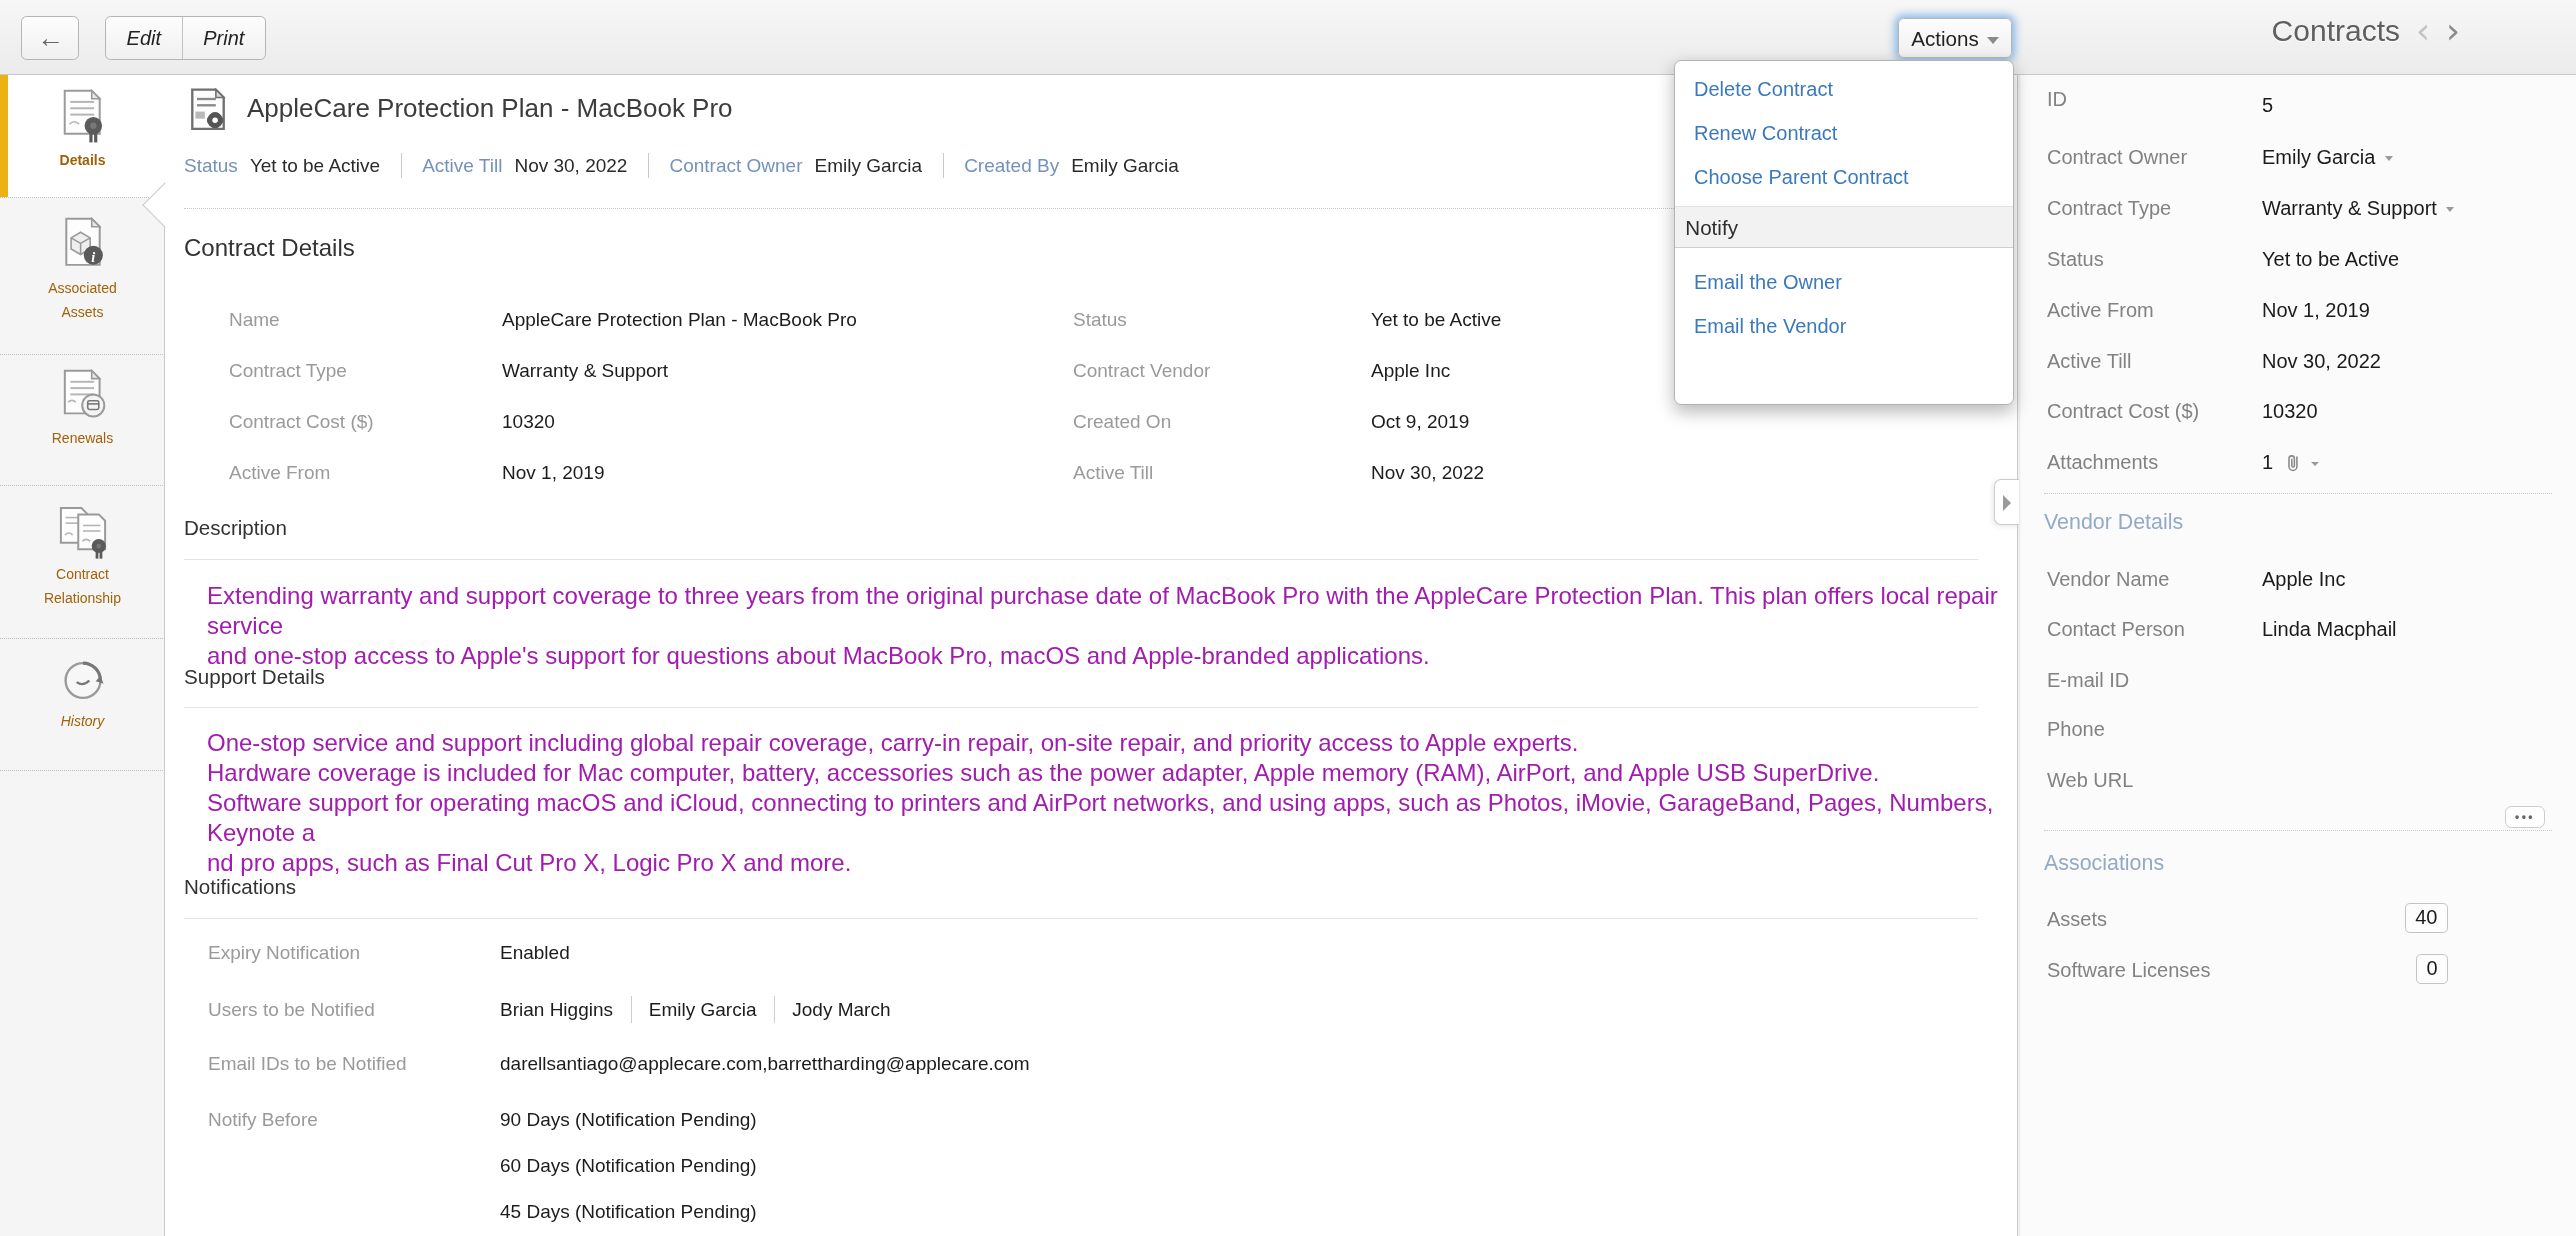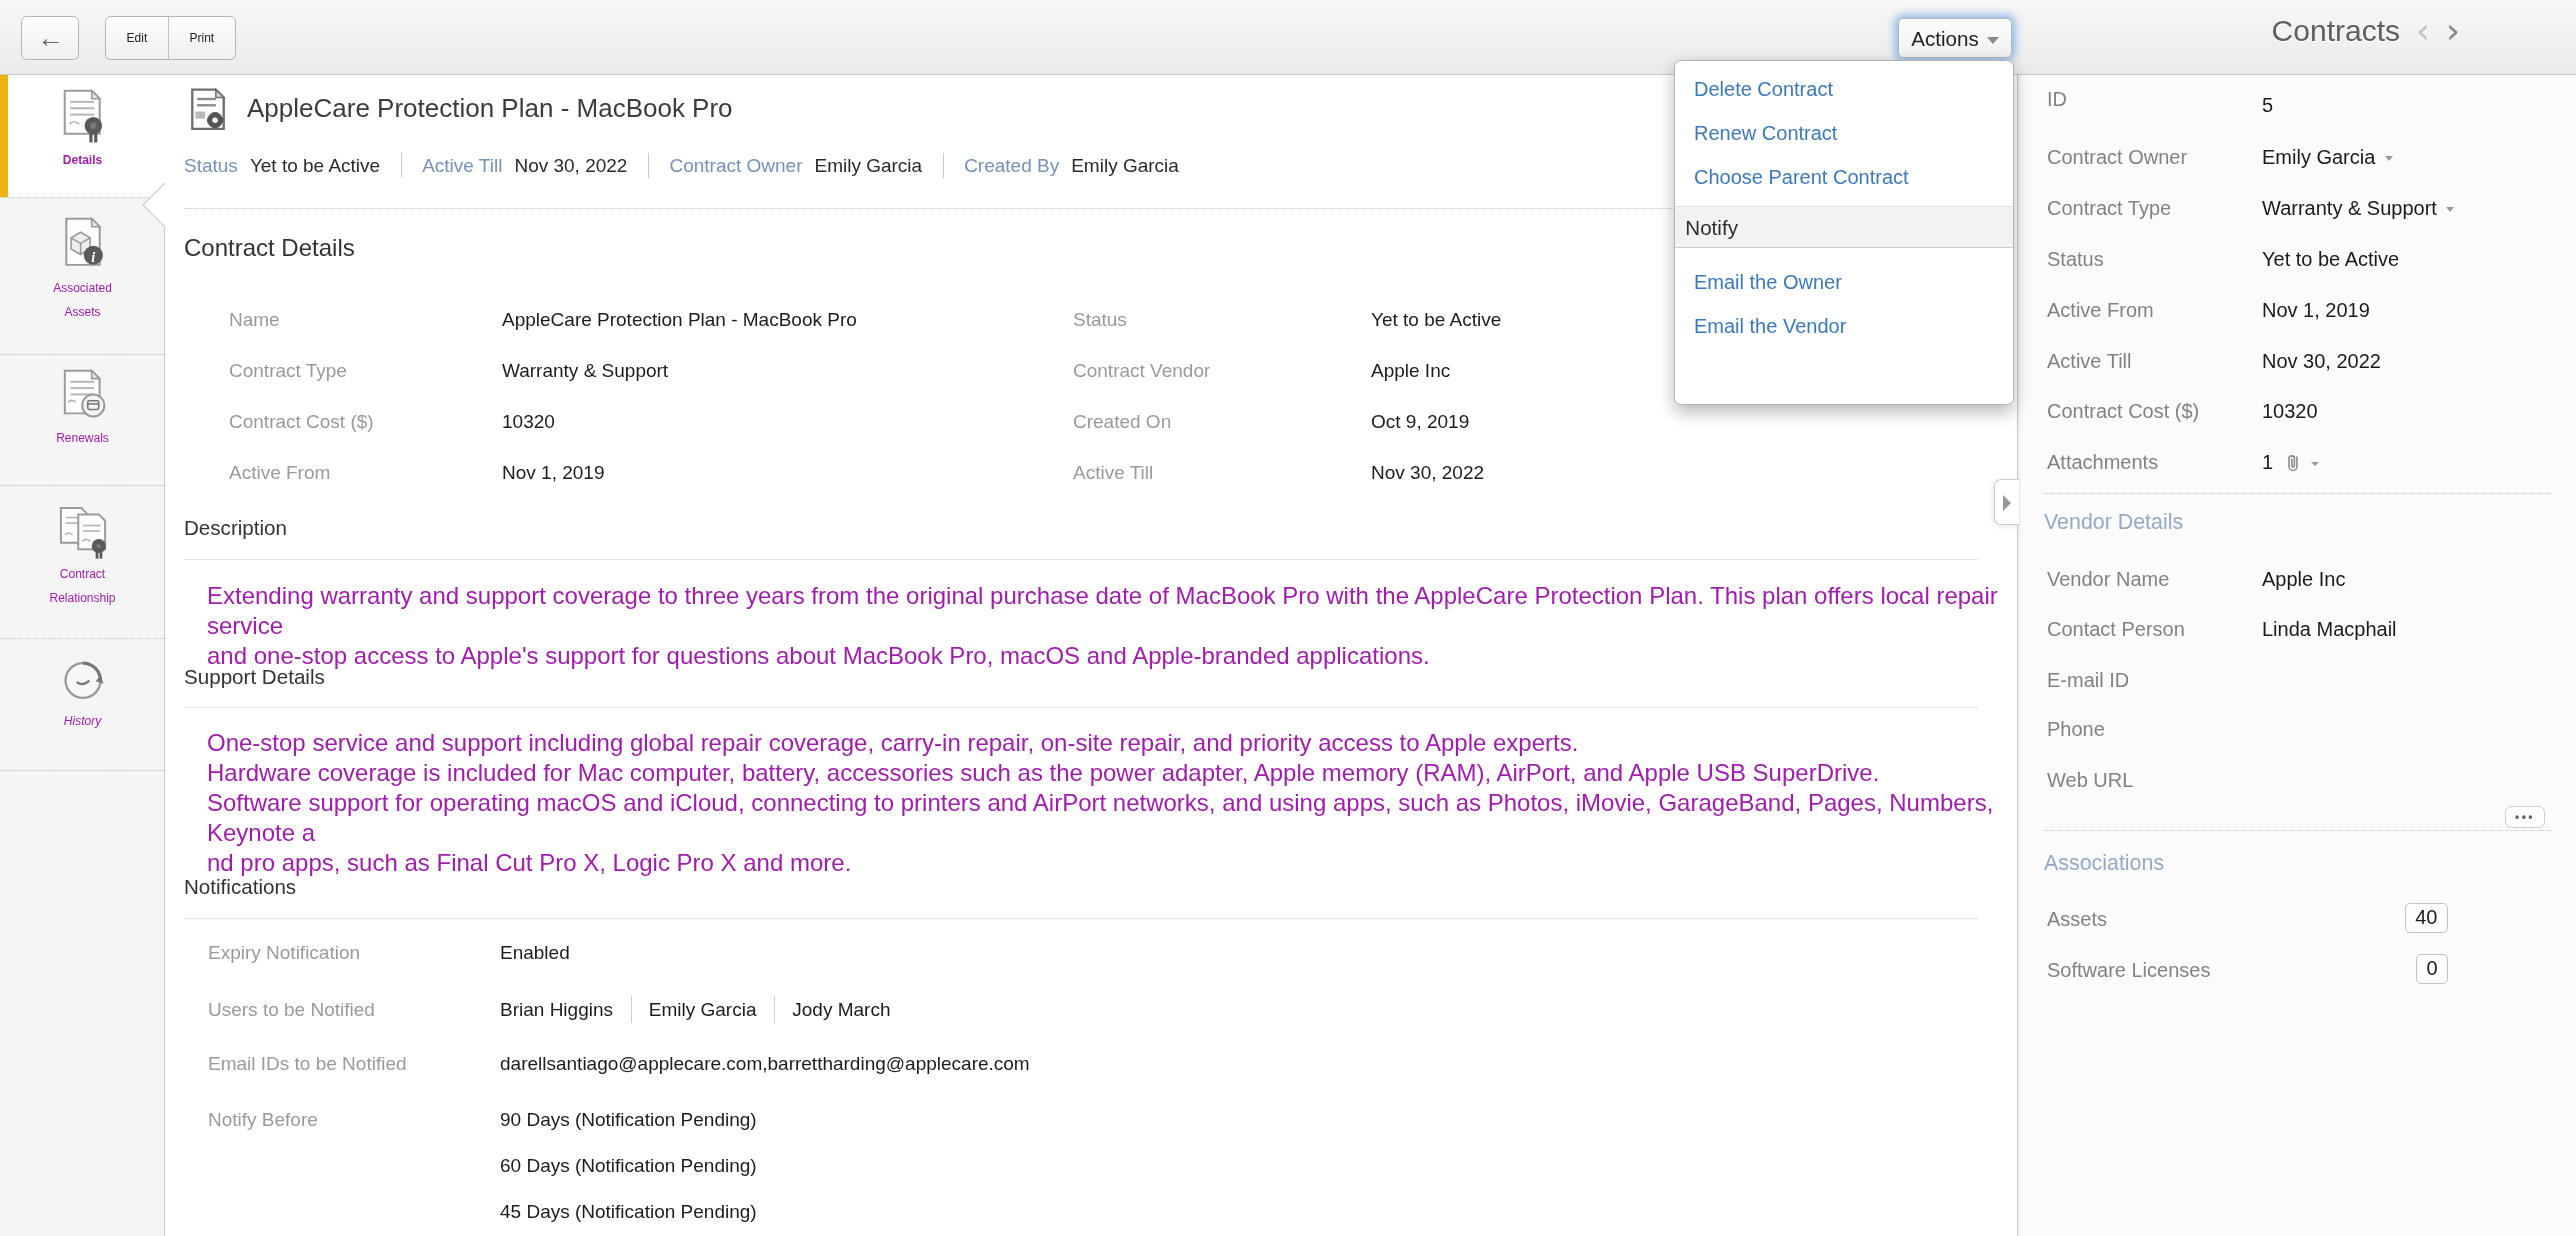--- a/index.html
+++ b/index.html
@@ -4,34 +4,34 @@
 <style>
   * { margin:0; padding:0; box-sizing:border-box; }
   html,body { width:2576px; height:1236px; font-family:"Liberation Sans","DejaVu Sans",sans-serif; background:#fff; overflow:hidden; position:relative; }
   .abs { position:absolute; }
 
   
   .topbar { left:0; top:0; width:2576px; height:75px; background:linear-gradient(#f7f7f7,#ebebeb); border-bottom:0.8px solid #c9c9c9; z-index:20; }
   .tb-btn { position:absolute; background:linear-gradient(#fdfdfd,#f0f0f0); border:0.8px solid #b5b5b5; border-radius:5.6px; color:#333; font-size:20px; text-align:center; cursor:pointer; }
   .back-btn { left:21.4px; top:16px; width:58px; height:44px; line-height:42px; font-size:27px; color:#666; font-weight:bold; }
   .btn-group { position:absolute; left:105px; top:16px; height:44px; border:0.8px solid #b5b5b5; border-radius:5.6px; background:linear-gradient(#fdfdfd,#f0f0f0); display:flex; overflow:hidden; }
-  .btn-group .seg { padding:0 20.6px; line-height:42px; font-size:12px; color:#222; cursor:pointer; }
+  .btn-group .seg { padding:0 20.6px; line-height:42px; font-size:20px; color:#222; cursor:pointer;font-style:italic; }
   .btn-group .seg + .seg { border-left:0.8px solid #c2c2c2; }
   .actions-btn { left:1898px; top:18px; width:114px; height:40px; line-height:39px; box-shadow:0 0 8px 2.4px rgba(115,170,228,.85); font-size:20.6px; color:#222; }
   .caret-down { display:inline-block; width:0; height:0; border-left:6.3px solid transparent; border-right:6.3px solid transparent; border-top:7.1px solid #8a8a8a; margin-left:8px; vertical-align:middle; }
   .contracts-title { right:116px; top:13.5px; display:flex; align-items:center; gap:16px; }
   .contracts-title .t { font-size:30px; color:#5f5f5f; text-shadow:0 0.8px 0 #fff; }
   .nav-chev { font-size:35px; line-height:32px; cursor:pointer; font-family:"DejaVu Sans",sans-serif; }
   .chev-prev { color:#c3c3c3; }
   .chev-next { color:#8a8a8a; }
 
   
   .sidebar { left:0; top:75px; width:165px; height:1161px; background:#f5f5f5; border-right:0.8px solid #c9c9c9; z-index:2; }
   .side-item { position:absolute; left:0; width:165px; border-bottom:0.8px dotted #bdbdbd; text-align:center; cursor:pointer; }
-  .side-item .lbl { font-size:12px; color:#a21caf; line-height:24px; }
+  .side-item .lbl { font-size:14px; color:#a16207; line-height:24px; }
   .side-item svg { display:block; margin:0 auto; }
   .side-item.active { background:#fff; }
   .active-bar { position:absolute; left:0; top:0; width:8px; height:100%; background:#edb211; }
   .tab-notch { position:absolute; left:149px; top:189px; width:32px; height:32px; background:#fff; border-left:0.8px solid #c9c9c9; border-bottom:0.8px solid #c9c9c9; transform:rotate(45deg); z-index:3; }
 
   
   .main { left:166px; top:75px; width:1849px; height:1161px; background:#fff; z-index:1; }
   .main .title { position:absolute; left:81px; top:17.5px; font-size:26px; color:#3c3c3c; }
   .summary-row { position:absolute; left:18px; top:78px; display:flex; align-items:center; gap:0; font-size:19px; }
   .summary-row .pair { display:flex; gap:12px; align-items:center; }

